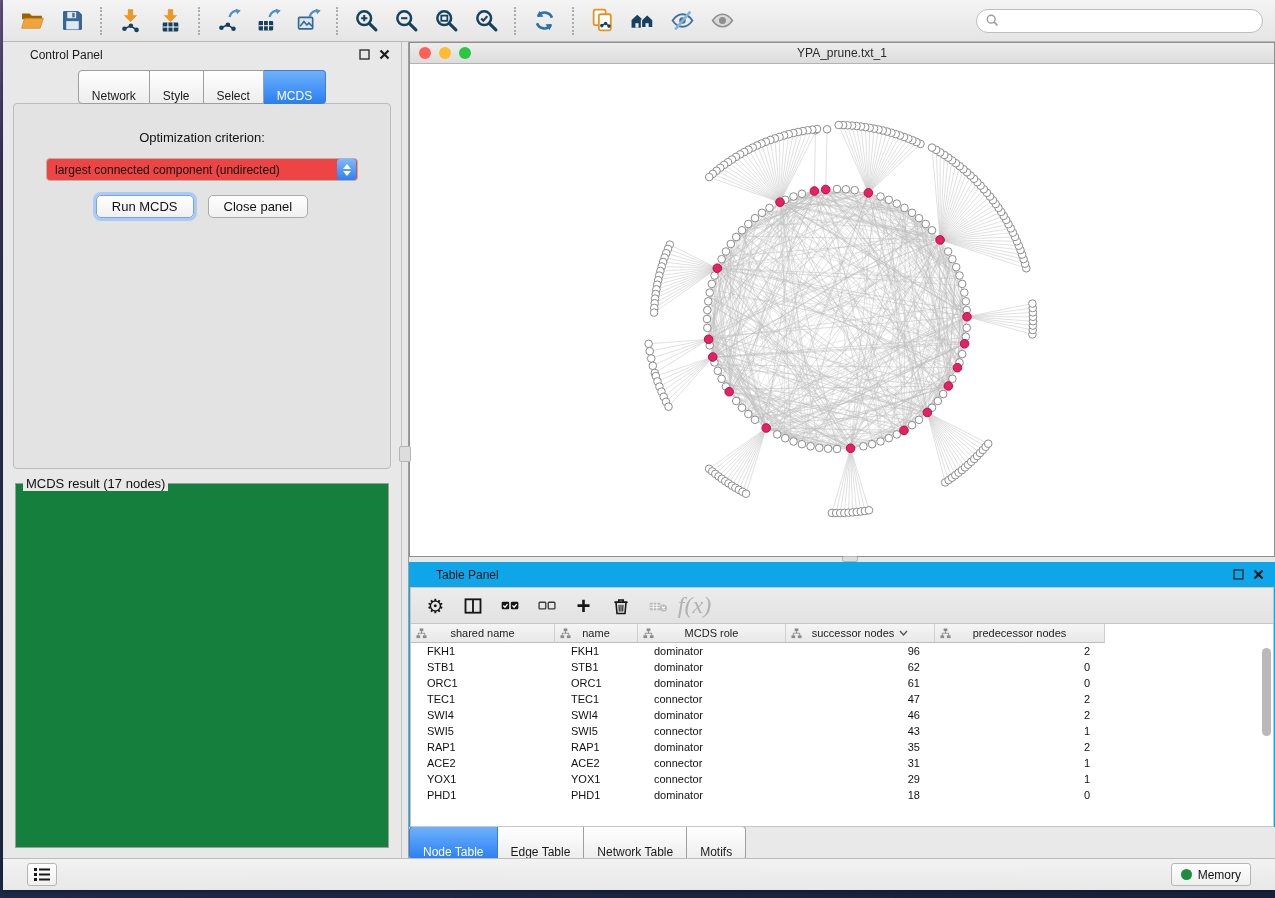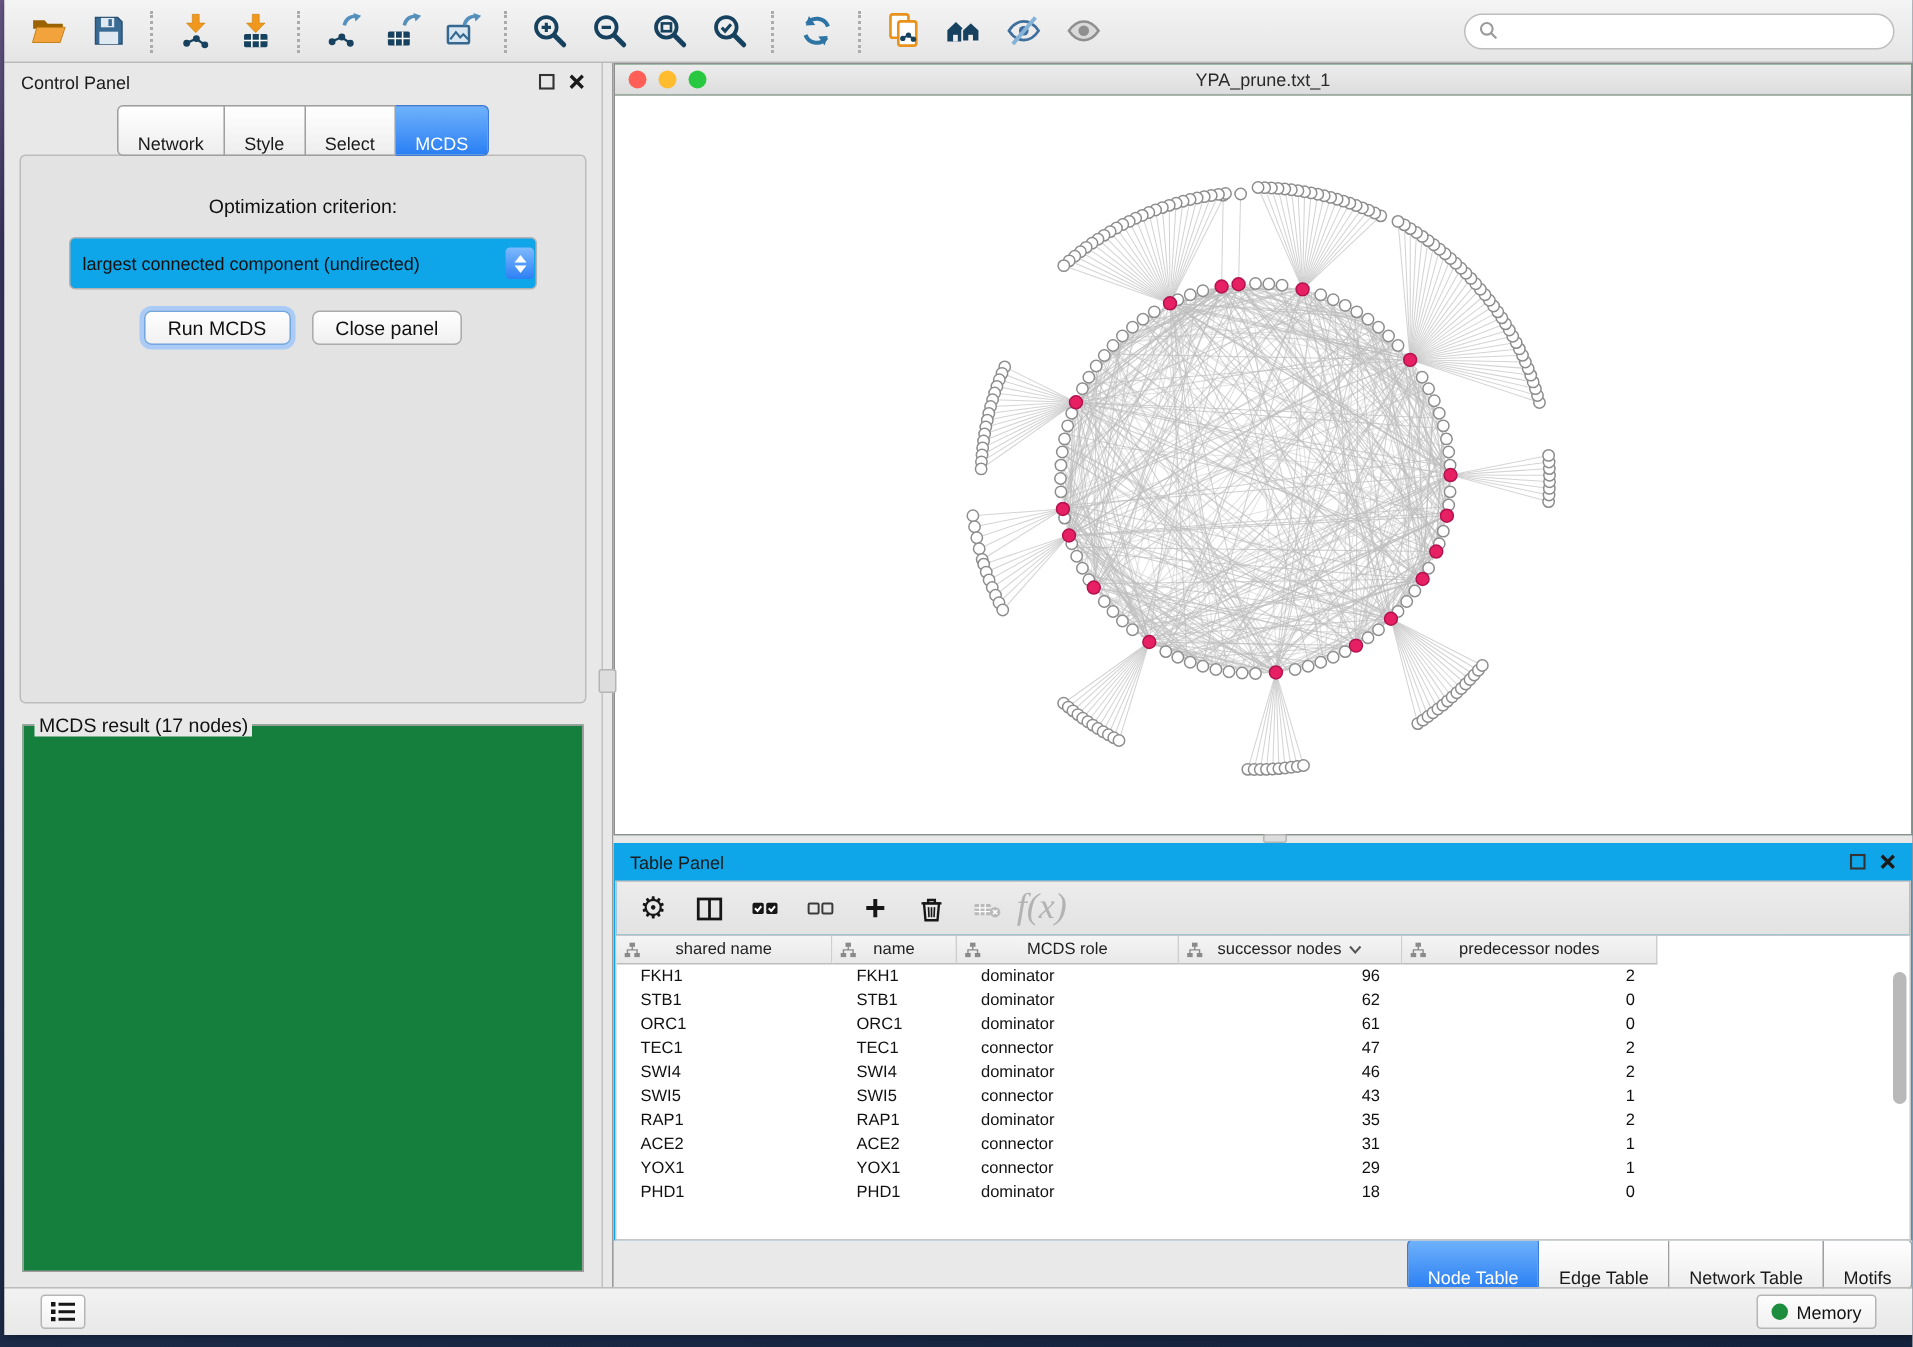--- a/index.html
+++ b/index.html
@@ -29,40 +29,40 @@
     border:1px solid #bdbdbd; border-radius:13px;
     display:flex; align-items:center; padding:0 9px; gap:5px;
   }
   #search-wrap svg { width:13px; height:13px; flex:0 0 13px; }
   #search-input { border:none; outline:none; flex:1; font-size:12px; background:transparent; }
   
   #main { flex:1; display:flex; min-height:0; }
   
   #control-panel { width:398px; flex:0 0 398px; display:flex; flex-direction:column; background:#e8e8e8; }
   .panel-titlebar { height:25px; flex:0 0 25px; display:flex; align-items:center; padding:0 11px; font-size:12px; color:#1a1a1a; }
-  .panel-titlebar .ttl { flex:1; }
+  .panel-titlebar .ttl { flex:1;margin-left:16px; }
   .win-ctls { display:flex; align-items:center; gap:9px; }
   .win-ctls svg { width:11px; height:11px; display:block; }
   #cp-tabs { display:flex; justify-content:center; margin-top:3px; position:relative; z-index:2; }
   .tab {
     font-size:12px; height:21px; line-height:19px; padding:16px 13px;
     background:linear-gradient(#ffffff,#ededed); border:1px solid #9f9f9f; border-left:none;
     color:#1a1a1a; cursor:default; white-space:nowrap;
   }
   .tab:first-child { border-left:1px solid #9f9f9f; border-radius:4px 0 0 4px; }
   .tab:last-child { border-radius:0 4px 4px 0; }
   .tab.selected { background:linear-gradient(#6fb2fb,#2a7ff4); color:#fff; border-color:#3d7cd2; }
   #cp-subpanel {
     margin:-1px 10px 0 10px; height:366px; flex:0 0 auto;
     background:#e3e3e3; border:1px solid #bcbcbc; border-radius:4px;
     display:flex; flex-direction:column; align-items:center;
   }
   #opt-label { margin-top:26px; font-size:13px; color:#111; }
   #opt-select {
-    margin-top:13px; width:312px; height:35px; background:#0ea5e9;
+    margin-top:13px; width:312px; height:23px; background:#ef4444;
     border:1px solid #b2b2b2; border-radius:4px; display:flex; align-items:center;
     font-size:12px; color:#111;
   }
   #opt-select .val { flex:1; padding:0 8px; white-space:nowrap; overflow:hidden; }
   #opt-stepper {
     width:19px; height:21px; margin-right:1px; border-radius:3px;
     background:linear-gradient(#7db9fc,#2d80f5);
     display:flex; flex-direction:column; align-items:center; justify-content:center; gap:2px;
   }
   .stp-up { width:0; height:0; border-left:4px solid transparent; border-right:4px solid transparent; border-bottom:5px solid #fff; }
@@ -116,21 +116,21 @@
     border-right:1px solid #cfcfcf; border-bottom:1px solid #bdbdbd;
     font-size:11px; color:#222; position:relative;
   }
   .th .tree-ic { position:absolute; left:5px; top:4px; }
   .tr { display:flex; height:16px; }
   .td { font-size:11px; color:#111; line-height:16px; white-space:nowrap; overflow:hidden; }
   .td.txt { padding-left:16px; text-align:left; }
   .td.num { padding-right:15px; text-align:right; }
   .c0{width:144px;} .c1{width:83px;} .c2{width:148px;} .c3{width:149px;} .c4{width:170px;}
   #tbl-scroll-thumb { position:absolute; right:2px; top:24px; width:9px; height:88px; background:#b9b9b9; border-radius:5px; }
-  #tp-tabs-strip { height:31px; flex:0 0 31px; display:flex; align-items:center; justify-content:flex-end; background:#e9e9e9; }
+  #tp-tabs-strip { height:31px; flex:0 0 31px; display:flex; align-items:center; justify-content:flex-start; background:#e9e9e9; }
   
   #statusbar {
     height:32px; flex:0 0 32px; background:linear-gradient(#f2f2f2,#e8e8e8);
     border-top:1px solid #bcbcbc; display:flex; align-items:center; padding:0 24px;
   }
   #list-btn { width:30px; height:23px; background:linear-gradient(#fff,#f0f0f0); border:1px solid #b5b5b5; border-radius:3px; display:flex; align-items:center; justify-content:center; }
   #memory-btn {
     margin-left:auto; height:23px; display:flex; align-items:center; gap:6px; padding:0 9px;
     background:linear-gradient(#fdfdfd,#f0f0f0); border:1px solid #b5b5b5; border-radius:3px; font-size:12px; color:#111;
   }

